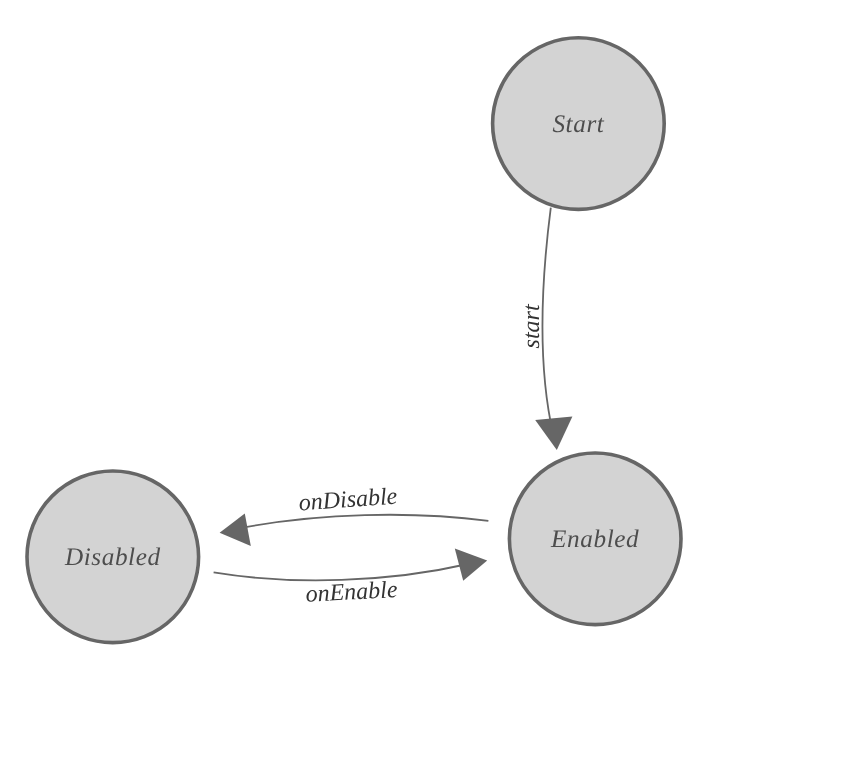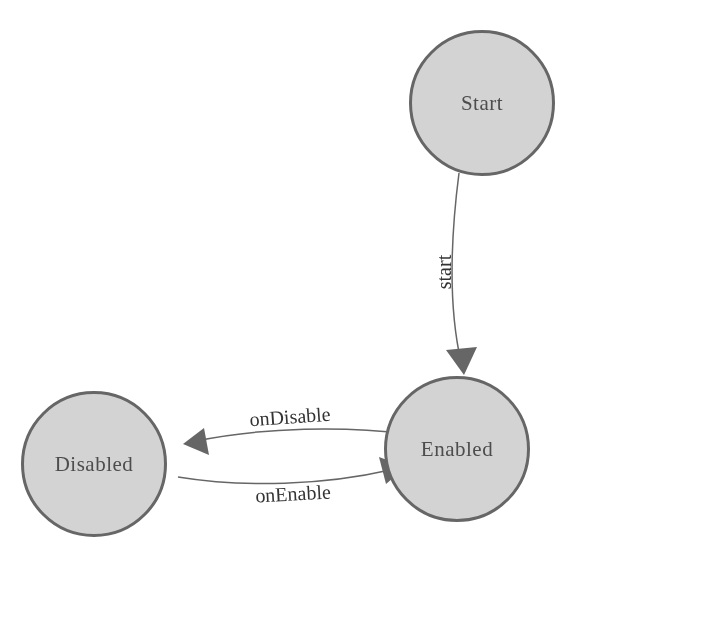--- a/index.html
+++ b/index.html
@@ -7,20 +7,21 @@
     padding: 0;
     background: #ffffff;
   }
   .stage {
     position: relative;
     width: 680px;
     height: 633px;
     background: #ffffff;
     overflow: hidden;
     font-family: "Liberation Serif", "DejaVu Serif", serif;
+    font-style: italic;
   }
   .edges-layer {
     position: absolute;
     left: 0;
     top: 0;
     width: 702px;
     height: 633px;
   }
   .node {
     position: absolute;
@@ -35,21 +36,21 @@
     box-sizing: content-box;
     cursor: pointer;
   }
   .node-label {
     font-size: 21px;
     color: #4d4d4d;
     letter-spacing: 0.5px;
     user-select: none;
   }
   .node-start    { left: 409px; top: 30px; }
-  .node-enabled  { left: 384px; top: 376px; justify-content: center; }
+  .node-enabled  { left: 423px; top: 376px; justify-content: center; }
   .node-disabled { left: 21px;  top: 391px; }
   .edge-label {
     position: absolute;
     font-size: 20px;
     color: #333333;
     white-space: nowrap;
     user-select: none;
   }
   .label-start {
     left: 444px;

